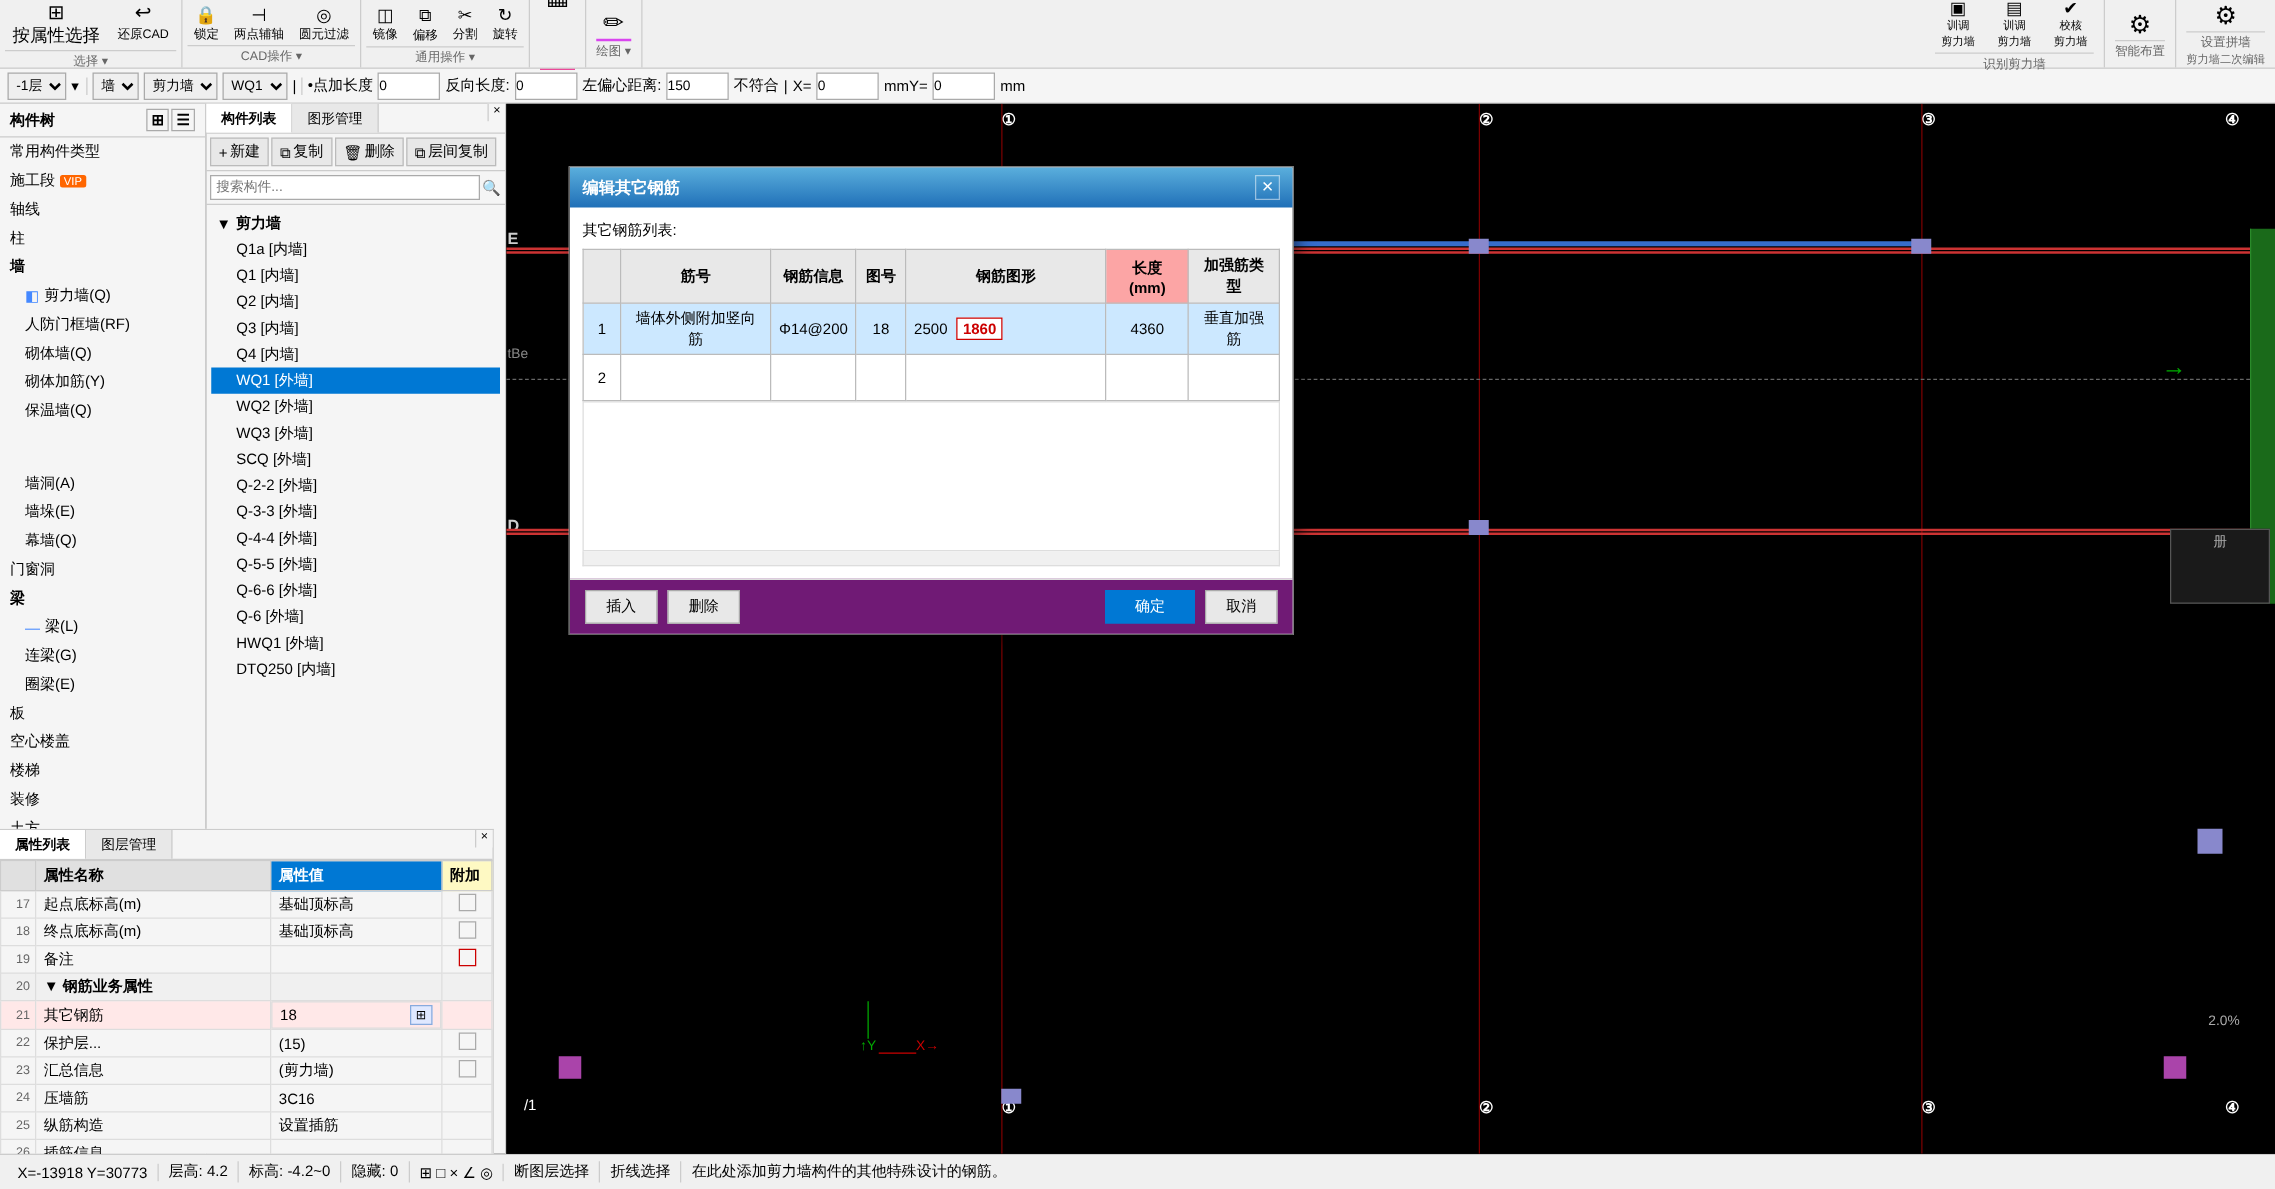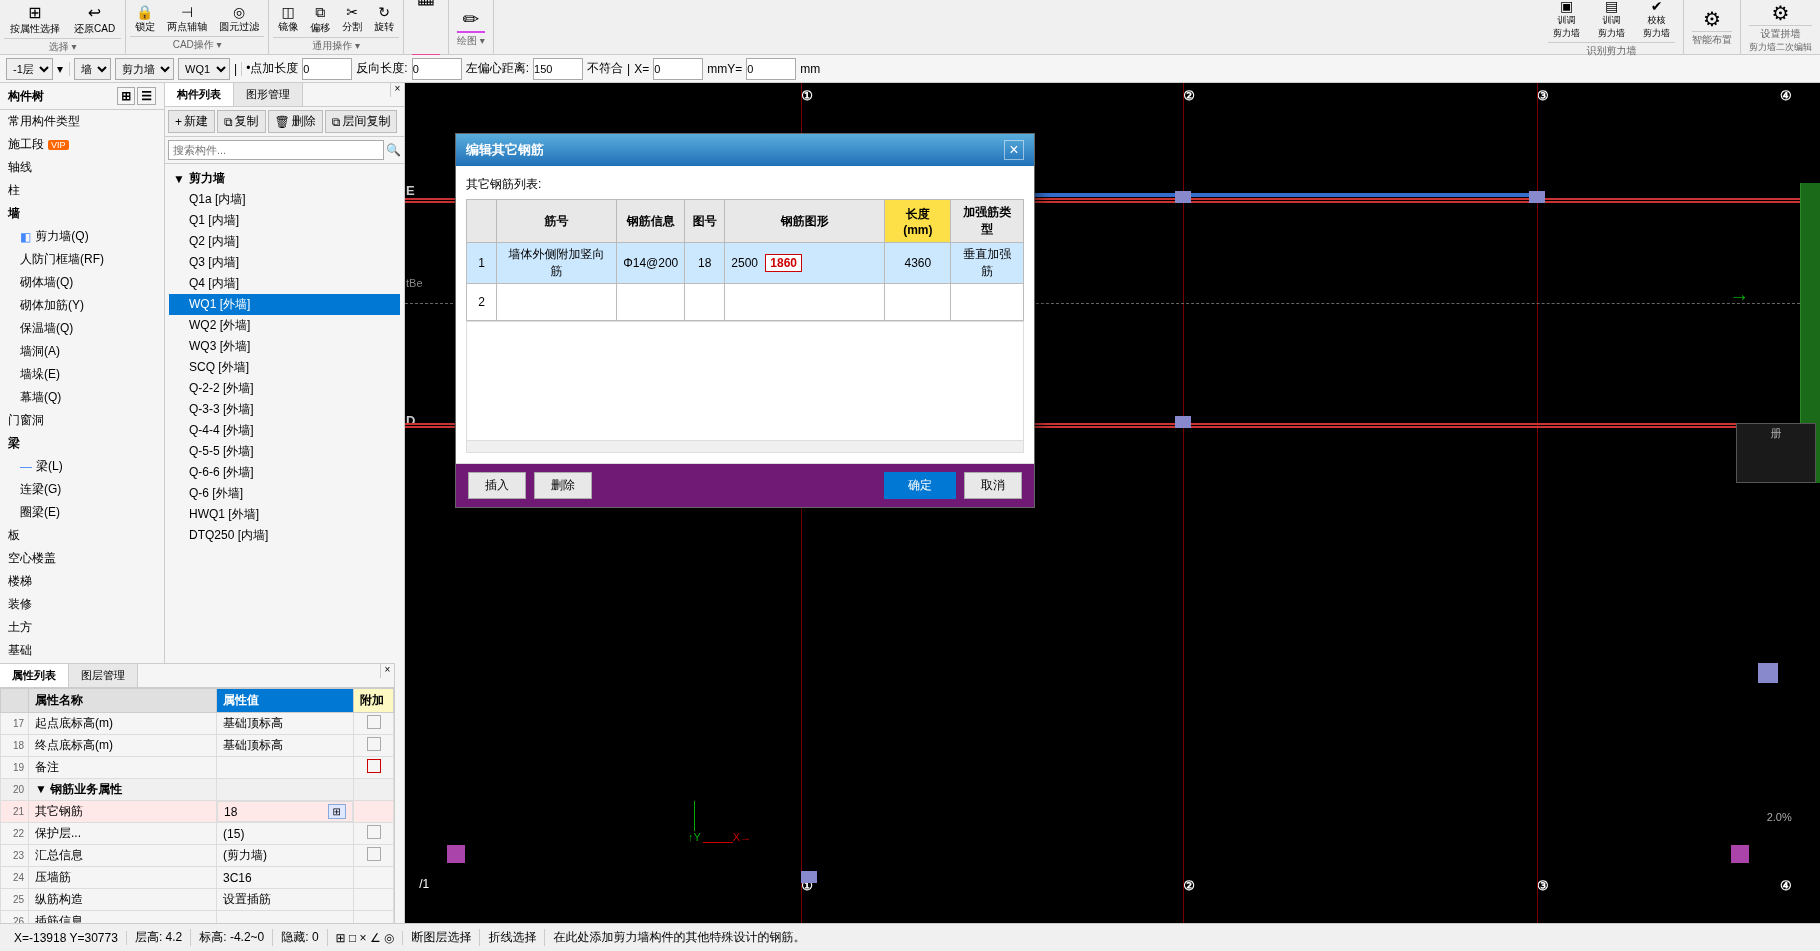--- a/index.html
+++ b/index.html
@@ -7,21 +7,21 @@
   </style>
 </head>
 <body>
 
 <div style="height:55px; background:#f0f0f0; border-bottom:1px solid #ccc; display:flex; align-items:stretch;">
 
   <div style="display:flex; flex-direction:column; justify-content:center; border-right:1px solid #ccc; padding:2px 4px;">
     <div style="display:flex; gap:2px;">
       <div style="display:flex;flex-direction:column;align-items:center;padding:2px 6px;cursor:pointer;min-width:50px;">
         <div style="font-size:16px;">⊞</div>
-        <div style="font-size:10px;">按属性选择</div>
+        <div style="font-size:14px;">按属性选择</div>
       </div>
       <div style="display:flex;flex-direction:column;align-items:center;padding:2px 6px;cursor:pointer;min-width:50px;">
         <div style="font-size:16px;">↩</div>
         <div style="font-size:10px;">还原CAD</div>
       </div>
     </div>
     <div style="font-size:10px;color:#666;text-align:center;border-top:1px solid #ccc;padding-top:1px;">选择 ▾</div>
   </div>
 
   <div style="display:flex; flex-direction:column; justify-content:center; border-right:1px solid #ccc; padding:2px 4px;">
@@ -154,21 +154,21 @@
       <div style="padding:3px 8px; cursor:pointer;">柱</div>
       <div style="padding:3px 8px; cursor:pointer; font-weight:bold;">墙</div>
       <div style="padding:3px 8px 3px 20px; cursor:pointer; display:flex;align-items:center;gap:4px;">
         <span style="color:#4488ff;">◧</span>
           <span>剪力墙(Q)</span>
       </div>
       <div style="padding:3px 8px 3px 20px; cursor:pointer;">人防门框墙(RF)</div>
       <div style="padding:3px 8px 3px 20px; cursor:pointer;">砌体墙(Q)</div>
       <div style="padding:3px 8px 3px 20px; cursor:pointer;">砌体加筋(Y)</div>
       <div style="padding:3px 8px 3px 20px; cursor:pointer;">保温墙(Q)</div>
-      <div style="padding:3px 8px 3px 20px; cursor:pointer;">墙洞(A)</div>
+      <div style="padding:3px 8px 3px 20px; cursor:pointer;margin-top:35px;">墙洞(A)</div>
       <div style="padding:3px 8px 3px 20px; cursor:pointer;">墙垛(E)</div>
       <div style="padding:3px 8px 3px 20px; cursor:pointer;">幕墙(Q)</div>
       <div style="padding:3px 8px; cursor:pointer;">门窗洞</div>
       <div style="padding:3px 8px; cursor:pointer; font-weight:bold;">梁</div>
       <div style="padding:3px 8px 3px 20px; cursor:pointer; display:flex;align-items:center;gap:4px;">
         <span style="color:#4488ff;">—</span>
           <span>梁(L)</span>
       </div>
       <div style="padding:3px 8px 3px 20px; cursor:pointer;">连梁(G)</div>
       <div style="padding:3px 8px 3px 20px; cursor:pointer;">圈梁(E)</div>
@@ -316,21 +316,21 @@
         <div style="padding:10px;">
           <div style="font-size:12px;margin-bottom:6px;">其它钢筋列表:</div>
           <table style="width:100%;border-collapse:collapse;font-size:11px;">
             <thead>
               <tr>
                 <th style="background:#e8e8e8;border:1px solid #bbb;padding:4px 6px;width:30px;"></th>
                 <th style="background:#e8e8e8;border:1px solid #bbb;padding:4px 6px;">筋号</th>
                 <th style="background:#e8e8e8;border:1px solid #bbb;padding:4px 6px;">钢筋信息</th>
                 <th style="background:#e8e8e8;border:1px solid #bbb;padding:4px 6px;width:40px;">图号</th>
                 <th style="background:#e8e8e8;border:1px solid #bbb;padding:4px 6px;width:160px;">钢筋图形</th>
-                <th style="background:#fde047;border:1px solid #bbb;padding:4px 6px;">长度(mm)</th>
+                <th style="background:#fca5a5;border:1px solid #bbb;padding:4px 6px;">长度(mm)</th>
                 <th style="background:#e8e8e8;border:1px solid #bbb;padding:4px 6px;">加强筋类型</th>
               </tr>
             </thead>
             <tbody>
               <tr style="background:#cce8ff;">
                 <td style="border:1px solid #bbb;padding:3px 6px;text-align:center;">1</td>
                 <td style="border:1px solid #bbb;padding:3px 6px;text-align:center;">墙体外侧附加竖向筋</td>
                 <td style="border:1px solid #bbb;padding:3px 6px;text-align:center;">Φ14@200</td>
                 <td style="border:1px solid #bbb;padding:3px 6px;text-align:center;">18</td>
                 <td style="border:1px solid #bbb;padding:3px 6px;text-align:left;">

